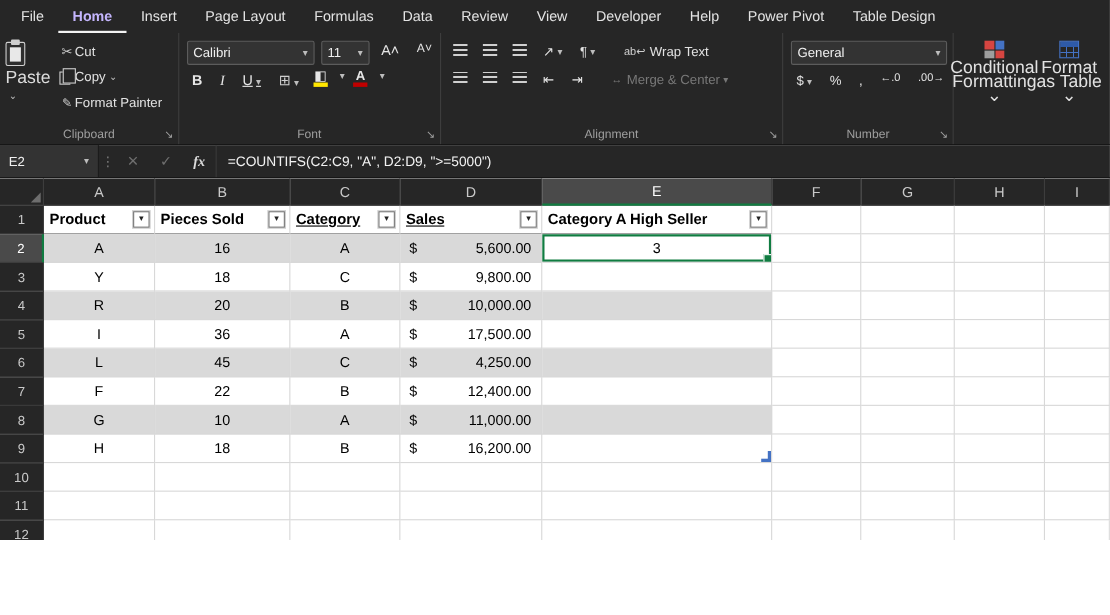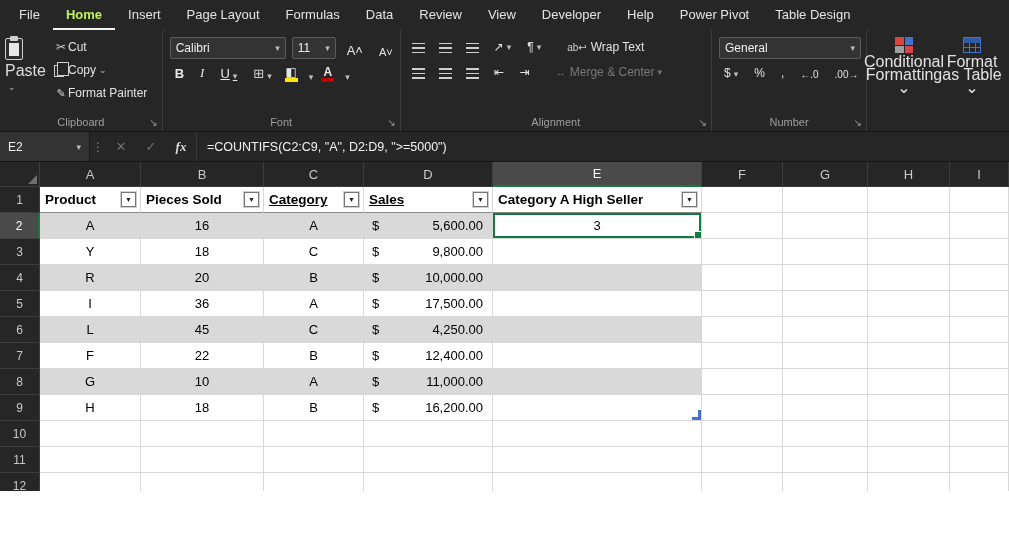--- a/index.html
+++ b/index.html
@@ -3,21 +3,21 @@
 <meta charset="utf-8">
 <style>
   * { box-sizing: border-box; margin: 0; padding: 0; }
   html,body { width:1009px; height:559px; overflow:hidden; background:#fff;
     font-family:"Liberation Sans","DejaVu Sans",sans-serif; }
   .app { width:1009px; height:491px; display:flex; flex-direction:column; }
 
   
   .ribbon-tabs { height:30px; background:#262626; display:flex; align-items:stretch; padding-left:6px; flex:none; }
   .tab { padding:0 13px; display:flex; align-items:center; color:#e3e3e3; font-size:13px; border-bottom:2px solid transparent; cursor:default; white-space:nowrap; }
-  .tab.active { color:#bef264; font-weight:bold; border-bottom:2px solid #f3f3f3; }
+  .tab.active { color:#c4b5fd; font-weight:bold; border-bottom:2px solid #f3f3f3; }
 
   
   .ribbon { height:102px; background:#262626; display:flex; color:#dcdcdc; flex:none; border-bottom:1px solid #161616; }
   .group { display:flex; flex-direction:column; border-right:1px solid #3d3d3d; padding:3px 3px 0 3px; position:relative; }
   .group-body { flex:1; display:flex; align-items:flex-start; }
   .group-label { height:19px; display:flex; align-items:center; justify-content:center; font-size:11px; color:#9f9f9f; }
   .launcher { position:absolute; right:4px; bottom:3px; font-size:10px; color:#9f9f9f; cursor:pointer; }
   .chev { font-size:9px; color:#bdbdbd; margin-left:3px; }
   .btn { display:flex; align-items:center; padding:3px 5px; border-radius:2px; cursor:pointer; color:#e2e2e2; font-size:12px; white-space:nowrap; }
   .dim { color:#787878; }
@@ -28,21 +28,21 @@
   .ic-clipboard::before { content:""; position:absolute; top:-3px; left:4px; width:8px; height:5px; background:#cfcfcf; border-radius:1px; }
   .ic-clipboard::after { content:""; position:absolute; top:4px; left:3px; width:10px; height:13px; background:#e8e8e8; }
   .clip-col { display:flex; flex-direction:column; justify-content:flex-start; gap:3px; padding-top:4px; }
   .ic-scissors { font-size:12px; color:#cfcfcf; width:14px; text-align:center; }
   .ic-copy { width:10px; height:12px; border:1px solid #cfcfcf; position:relative; margin:2px 4px 0 0; }
   .ic-copy::before { content:""; position:absolute; left:2px; top:-4px; width:10px; height:12px; border:1px solid #cfcfcf; background:#262626; }
   .ic-painter { font-size:11px; color:#cfcfcf; width:14px; text-align:center; }
 
   
   .font-rows { display:flex; flex-direction:column; gap:5px; padding:4px 4px; }
-  .row-line { display:flex; align-items:flex-end; gap:6px; }
+  .row-line { display:flex; align-items:flex-start; gap:6px; }
   .combo { background:#333; border:1px solid #5c5c5c; border-radius:2px; color:#f0f0f0; font-size:12px; height:22px; display:flex; align-items:center; justify-content:space-between; padding:0 5px; cursor:pointer; }
   .combo .chev { margin-left:6px; }
   .w-font { width:116px; } .w-size { width:44px; } .w-general { width:142px; }
   .fmt-btn { font-size:13px; color:#e6e6e6; padding:1px 5px; cursor:pointer; display:flex; align-items:flex-end; }
   .fmt-b { font-weight:bold; } .fmt-i { font-style:italic; font-family:"Liberation Serif",serif; }
   .fmt-u { text-decoration:underline; }
   .colorbar { display:flex; flex-direction:column; align-items:center; line-height:10px; cursor:pointer; padding:0 2px; }
   .colorbar .glyph { font-size:12px; color:#e6e6e6; }
   .bar { width:13px; height:4px; margin-top:1px; }
   .grid-ic { font-size:13px; color:#cfcfcf; }

